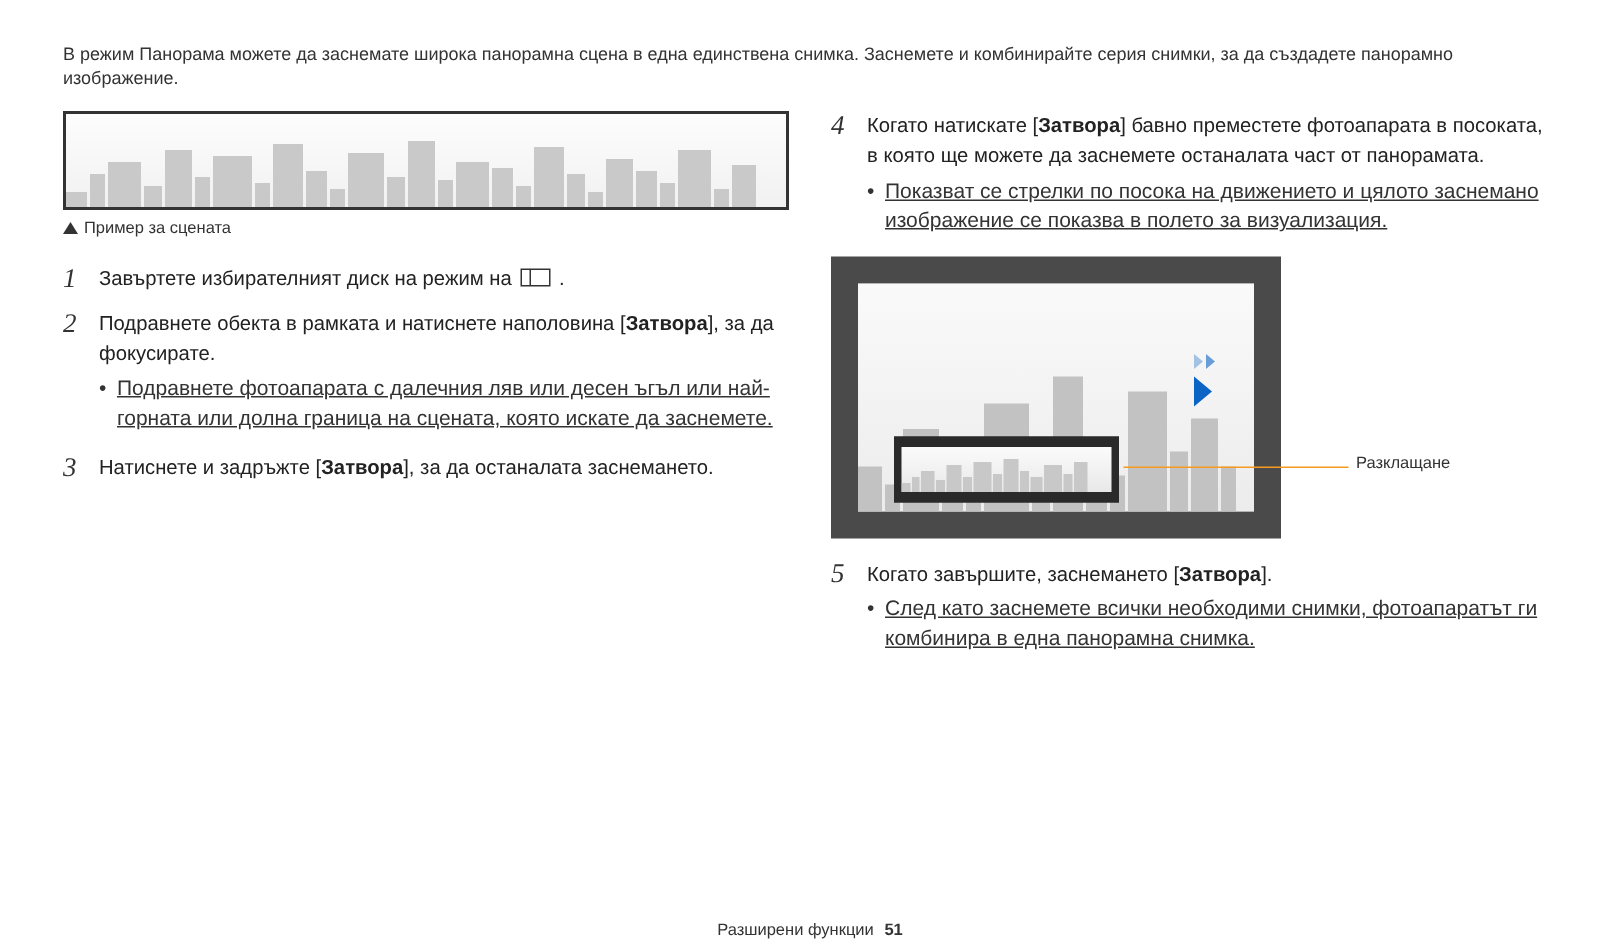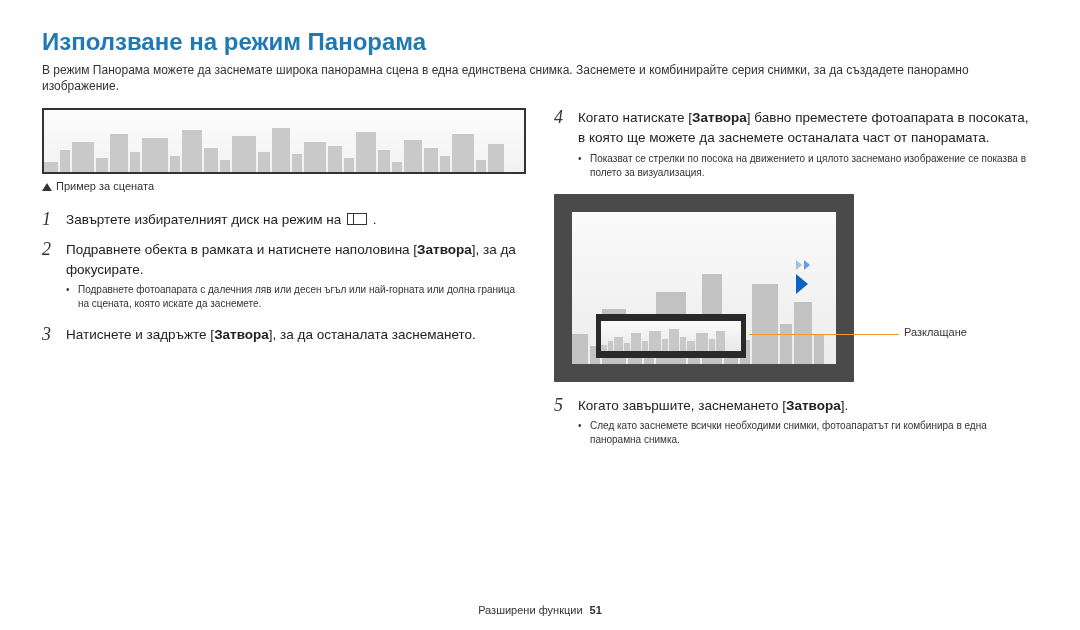--- a/index.html
+++ b/index.html
@@ -104,26 +104,27 @@
   }
   ol.steps > li .body {
     flex:1;
   }
   ul.sub {
     list-style: none;
     padding: 0 0 0 0;
     margin: 4px 0 0 0;
   }
   ul.sub > li {
-    font-size: 10px;
+    font-size: 14px;
     line-height: 1.4;
     color: #333;
     position: relative;
     padding-left: 12px;
     margin-bottom: 4px;
+    text-decoration: underline;
   }
   ul.sub > li::before {
     content: "•";
     position: absolute;
     left: 0;
     top: 0;
   }
   .mode-icon {
     display: inline-block;
     width: 18px;
@@ -213,33 +214,32 @@
     left: 195px; top: 140px; width: 150px;
   }
   .label-out {
     position:absolute;
     left: 350px; top: 132px;
     font-size: 11px;
     color: #333;
   }
   .footer {
     position: absolute;
-    left:0; right:0; bottom: 14px;
+    left:0; right:0; bottom: 4px;
     text-align: center;
     font-size: 11px;
     color: #333;
   }
   .footer .pn { font-weight: bold; margin-left: 4px;}
 </style>
 </head>
 <body>
 
 <div class="page">
 
-  <h1 class="title">Използване на режим Панорама</h1>
   <p class="intro">В режим Панорама можете да заснемате широка панорамна сцена в една единствена снимка. Заснемете и комбинирайте серия снимки, за да създадете панорамно изображение.</p>
 
   <div class="columns">
 
     <div class="col">
 
       <div class="pano-example">
         <div class="sky"></div>
         <div class="skyline">
           <div class="b" style="width:14px;height:10px"></div>

